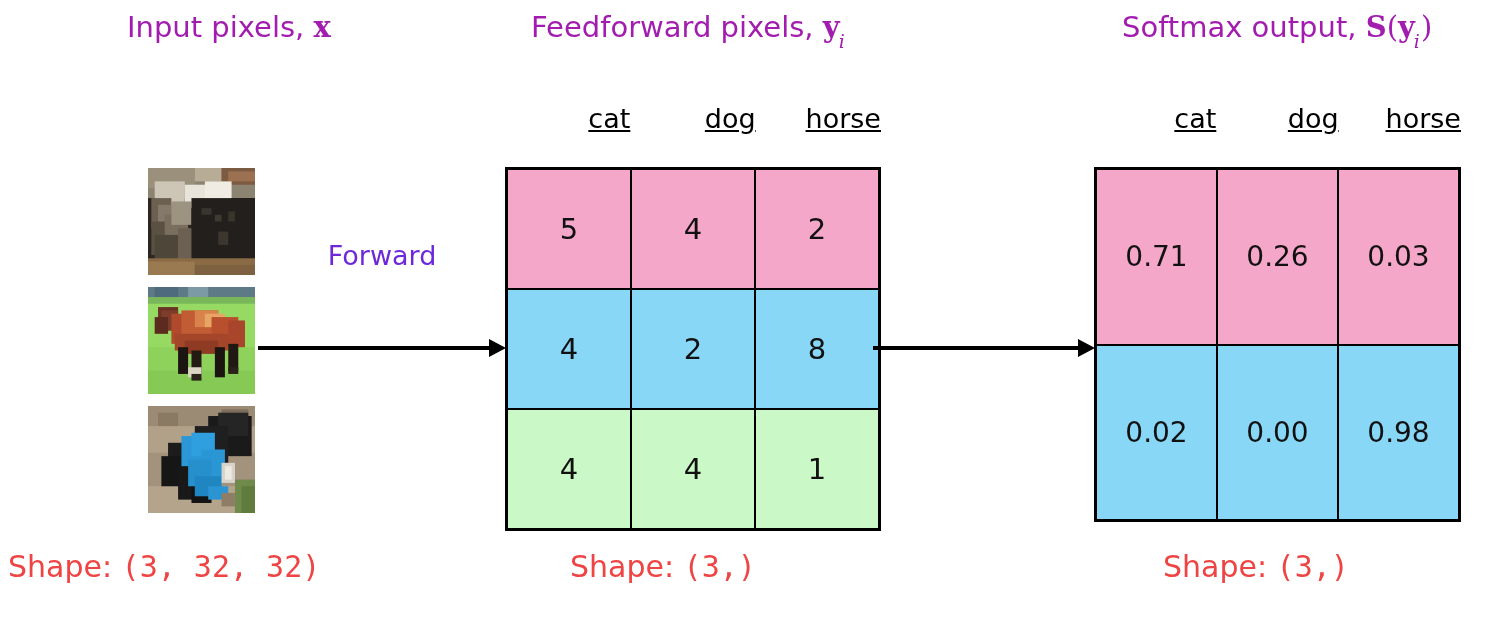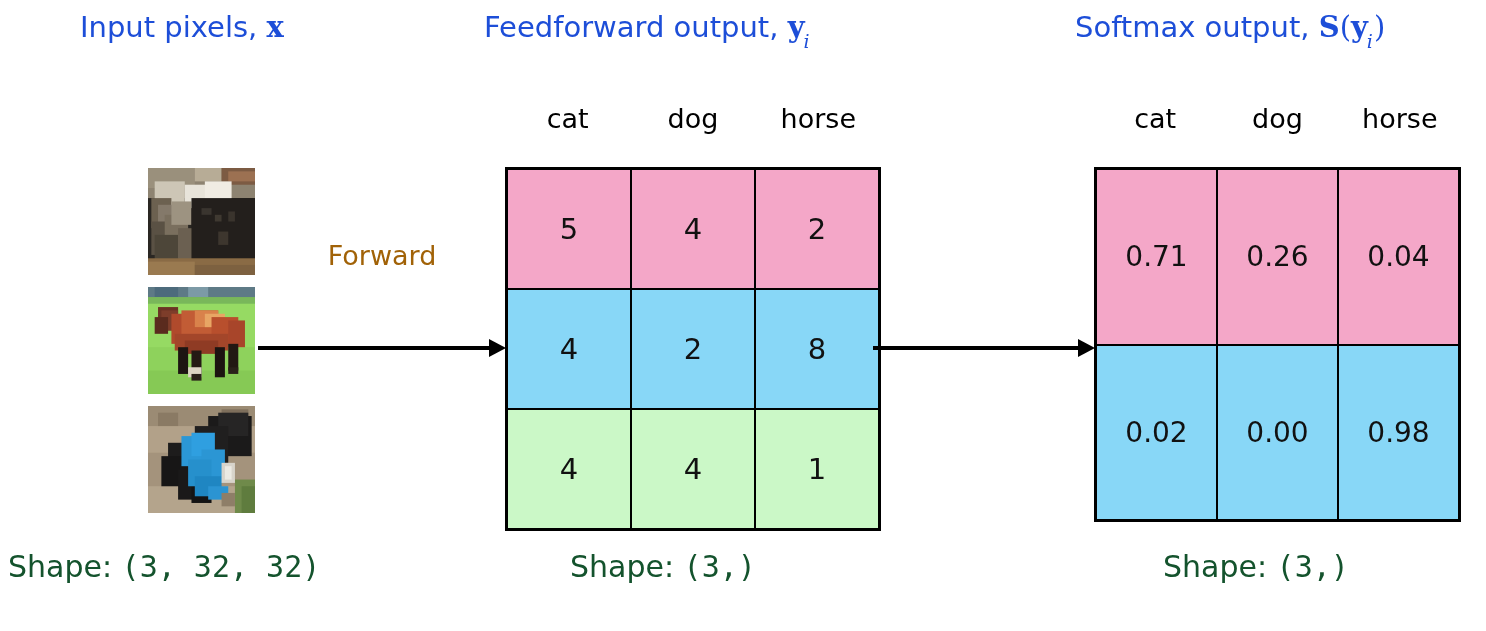--- a/index.html
+++ b/index.html
@@ -16,21 +16,22 @@
     overflow: hidden;
   }
 
   
   .col-title {
     position: absolute;
     top: 12px;
     font-size: 29px;
     line-height: 1.1;
     white-space: nowrap;
-    color: #1d4ed8;
+    color: #a21caf;
+    margin-left: 47px;
   }
   .col-title .math {
     font-family: "DejaVu Serif", serif;
     font-weight: bold;
     font-style: normal;
   }
   .col-title .mathsub {
     font-family: "DejaVu Serif", serif;
     font-style: italic;
     font-weight: normal;
@@ -67,24 +68,25 @@
   .grid-wrap { position: absolute; }
   .grid-head {
     position: absolute;
     top: -62px;
     left: 0;
     width: 100%;
     display: flex;
   }
   .grid-head > div {
     flex: 1 1 0;
-    text-align: center;
+    text-align: right;
     font-size: 27px;
     line-height: 1;
     color: #000;
+    text-decoration: underline;
   }
   table.grid {
     border-collapse: collapse;
     border: 3px solid #000;
     table-layout: fixed;
   }
   table.grid td {
     border: 2px solid #000;
     text-align: center;
     vertical-align: middle;
@@ -126,60 +128,60 @@
     border-top: 9px solid transparent;
     border-bottom: 9px solid transparent;
     border-left: 17px solid #000;
   }
   .arrow-label {
     position: absolute;
     text-align: center;
     font-size: 27px;
     line-height: 1.32;
     white-space: nowrap;
-    color: #a16207;
+    color: #6d28d9;
   }
 
   #arrow-forward  { left: 258px;  top: 333px; width: 248px; }
   #arrow-forward .shaft { width: 233px; }
   #arrow-forward .head  { left: 231px; }
   #label-forward  { left: 258px;  top: 238px; width: 248px; }
 
   #arrow-softmax  { left: 873px;  top: 333px; width: 222px; }
   #arrow-softmax .shaft { width: 207px; }
   #arrow-softmax .head  { left: 205px; }
   #label-softmax  { left: 873px;  top: 238px; width: 222px; }
 
   
   .shape-caption {
     position: absolute;
     top: 552px;
     font-size: 30px;
     line-height: 1;
     white-space: nowrap;
-    color: #14532d;
+    color: #ef4444;
   }
   .shape-caption .mono {
     font-family: "DejaVu Sans Mono", monospace;
     font-size: 30px;
     letter-spacing: 0px;
   }
   #shape-input { left: 8px;    }
   #shape-ff    { left: 570px;  }
   #shape-sm    { left: 1163px; }
 </style>
 </head>
 <body>
 
 <div class="col-title" id="title-input">
   <span>Input pixels, </span><span class="math">x</span>
 </div>
 
 <div class="col-title" id="title-ff">
-  <span>Feedforward output, </span><span class="math">y</span><span class="mathsub">i</span>
+  <span>Feedforward pixels, </span><span class="math">y</span><span class="mathsub">i</span>
 </div>
 
 <div class="col-title" id="title-sm">
   <span>Softmax output, </span><span class="math">S</span><span class="paren">(</span><span class="math">y</span><span class="mathsub">i</span><span class="paren">)</span>
 </div>
 
 <div class="img-stack">
 
   <div class="thumb">
     <svg viewBox="0 0 32 32" preserveAspectRatio="none">
@@ -319,21 +321,21 @@
   <div class="grid-head">
     <div>cat</div>
     <div>dog</div>
     <div>horse</div>
   </div>
   <table class="grid">
     <tbody>
       <tr class="row-pink">
         <td>0.71</td>
         <td>0.26</td>
-        <td>0.04</td>
+        <td>0.03</td>
       </tr>
       <tr class="row-blue">
         <td>0.02</td>
         <td>0.00</td>
         <td>0.98</td>
       </tr>
     </tbody>
   </table>
 </div>
 

